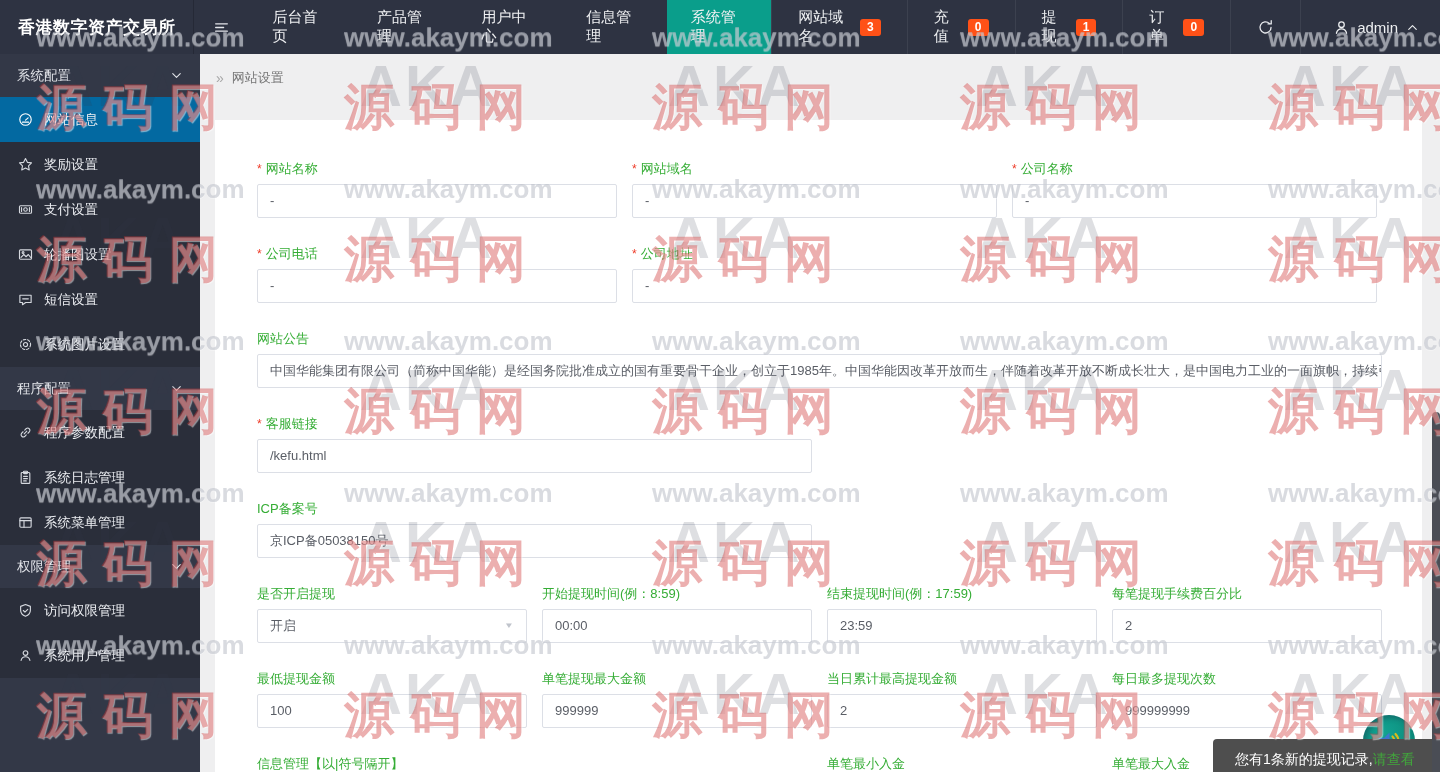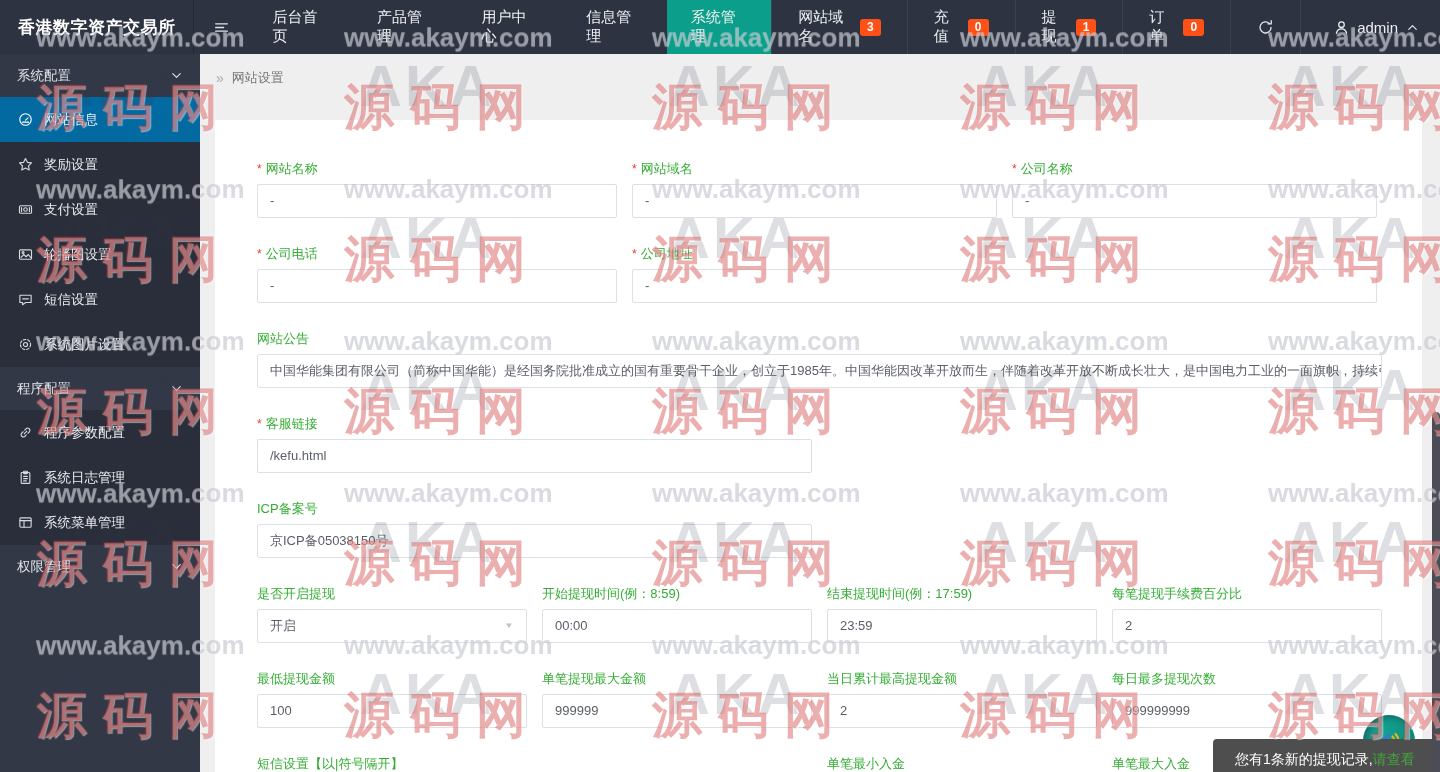--- a/index.html
+++ b/index.html
@@ -255,20 +255,40 @@
       </div>
     </div>
     <div class="side-group-header">
       <span>权限管理</span>
       <span class="icn">
         <svg viewBox="0 0 16 16">
           <path d="M4 6l4 4 4-4"></path>
         </svg>
       </span>
     </div>
+    <div class="side-items">
+      <div class="side-item">
+        <span class="icn">
+          <svg viewBox="0 0 16 16">
+            <path d="M8 1.7l5.2 1.9v4.2c0 3.3-2.2 5.3-5.2 6.4-3-1.1-5.2-3.1-5.2-6.4V3.6z"></path>
+            <path d="M5.7 8l1.7 1.7 3-3"></path>
+          </svg>
+        </span>
+        <span>访问权限管理</span>
+      </div>
+      <div class="side-item">
+        <span class="icn">
+          <svg viewBox="0 0 16 16">
+            <circle cx="8" cy="5.4" r="2.5"></circle>
+            <path d="M3.3 13.3c.6-2.6 2.4-4 4.7-4s4.1 1.4 4.7 4"></path>
+          </svg>
+        </span>
+        <span>系统用户管理</span>
+      </div>
+    </div>
   </div>
 
 <div class="breadcrumb">
   <span class="chev">»</span>
   <span>网站设置</span>
 </div>
 
 <div class="card">
   <div class="form" id="settings-form">
       <div class="frow">
@@ -347,21 +367,21 @@
           <div class="flabel"><span>当日累计最高提现金额</span></div>
           <div class="finput">2</div>
         </div>
         <div class="ffield" style="width: 270px;">
           <div class="flabel"><span>每日最多提现次数</span></div>
           <div class="finput">999999999</div>
         </div>
       </div>
       <div class="frow">
         <div class="ffield" style="width: 270px;">
-          <div class="flabel"><span>短信设置【以|符号隔开】</span></div>
+          <div class="flabel"><span>信息管理【以|符号隔开】</span></div>
         </div>
         <div class="ffield" style="width: 270px; margin-left: 285px;">
           <div class="flabel"><span>单笔最小入金</span></div>
         </div>
         <div class="ffield" style="width: 270px;">
           <div class="flabel"><span>单笔最大入金</span></div>
         </div>
       </div>
     </div>
 </div>

